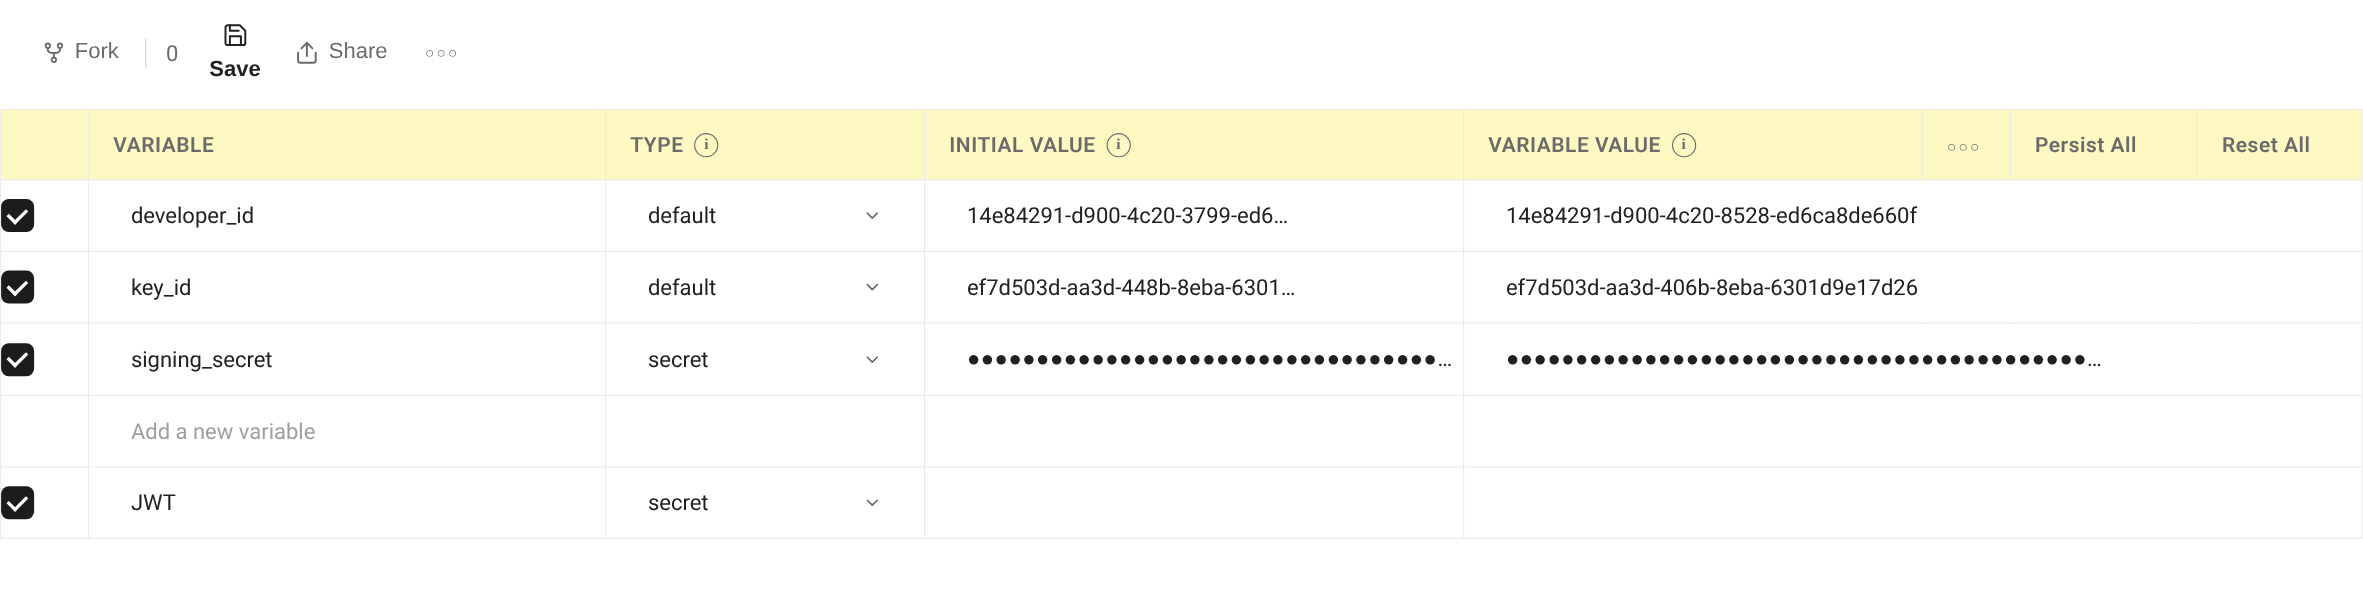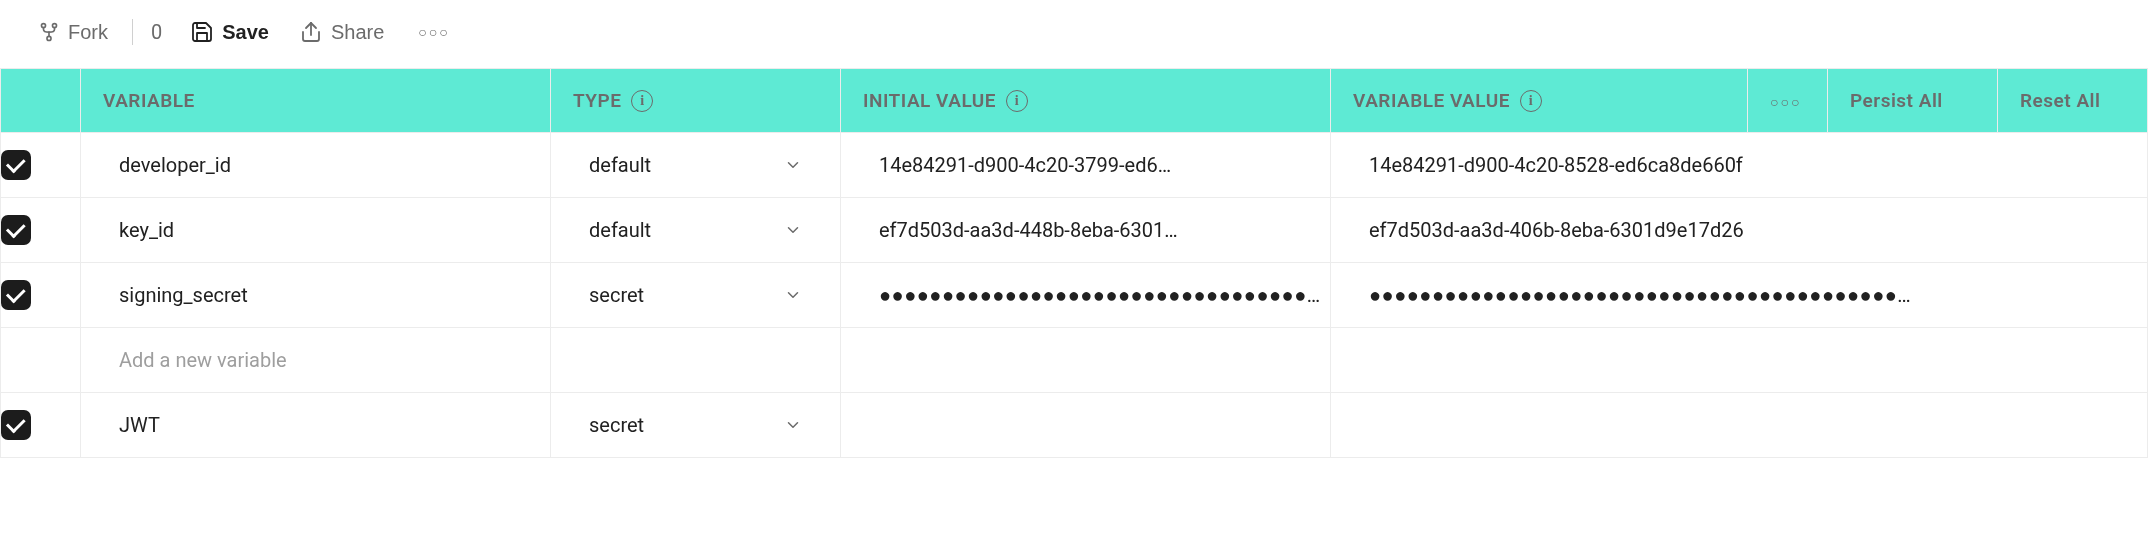--- a/index.html
+++ b/index.html
@@ -30,21 +30,21 @@
     display: inline-flex;
     align-items: center;
     gap: 8px;
     padding: 6px 10px;
     color: #6b6b6b;
     font-size: 20px;
     cursor: pointer;
     border: none;
     background: none;
   }
-  .action-btn.dark { color: #212121; font-weight: 600; }
+  .action-btn.dark { color: #212121; font-weight: 600; flex-direction: column; }
   .divider-v {
     width: 1px;
     height: 26px;
     background: #d0d0d0;
     margin: 0 4px;
   }
   .fork-count {
     color: #6b6b6b;
     font-size: 20px;
     padding: 0 8px 0 4px;
@@ -62,21 +62,21 @@
     text-align: left;
     font-size: 20px;
     vertical-align: middle;
   }
   .table thead th {
     color: #6b6b6b;
     font-weight: 600;
     letter-spacing: 0.5px;
     font-size: 19px;
     padding: 20px 22px;
-    background: #5eead4;
+    background: #fef9c3;
   }
   .col-check { width: 80px; }
   .col-var { width: 470px; }
   .col-type { width: 290px; }
   .col-init { width: 490px; }
   .col-curr { width: auto; }
   .col-more { width: 80px; }
   .col-persist { width: 170px; }
   .col-reset { width: 150px; }
 

